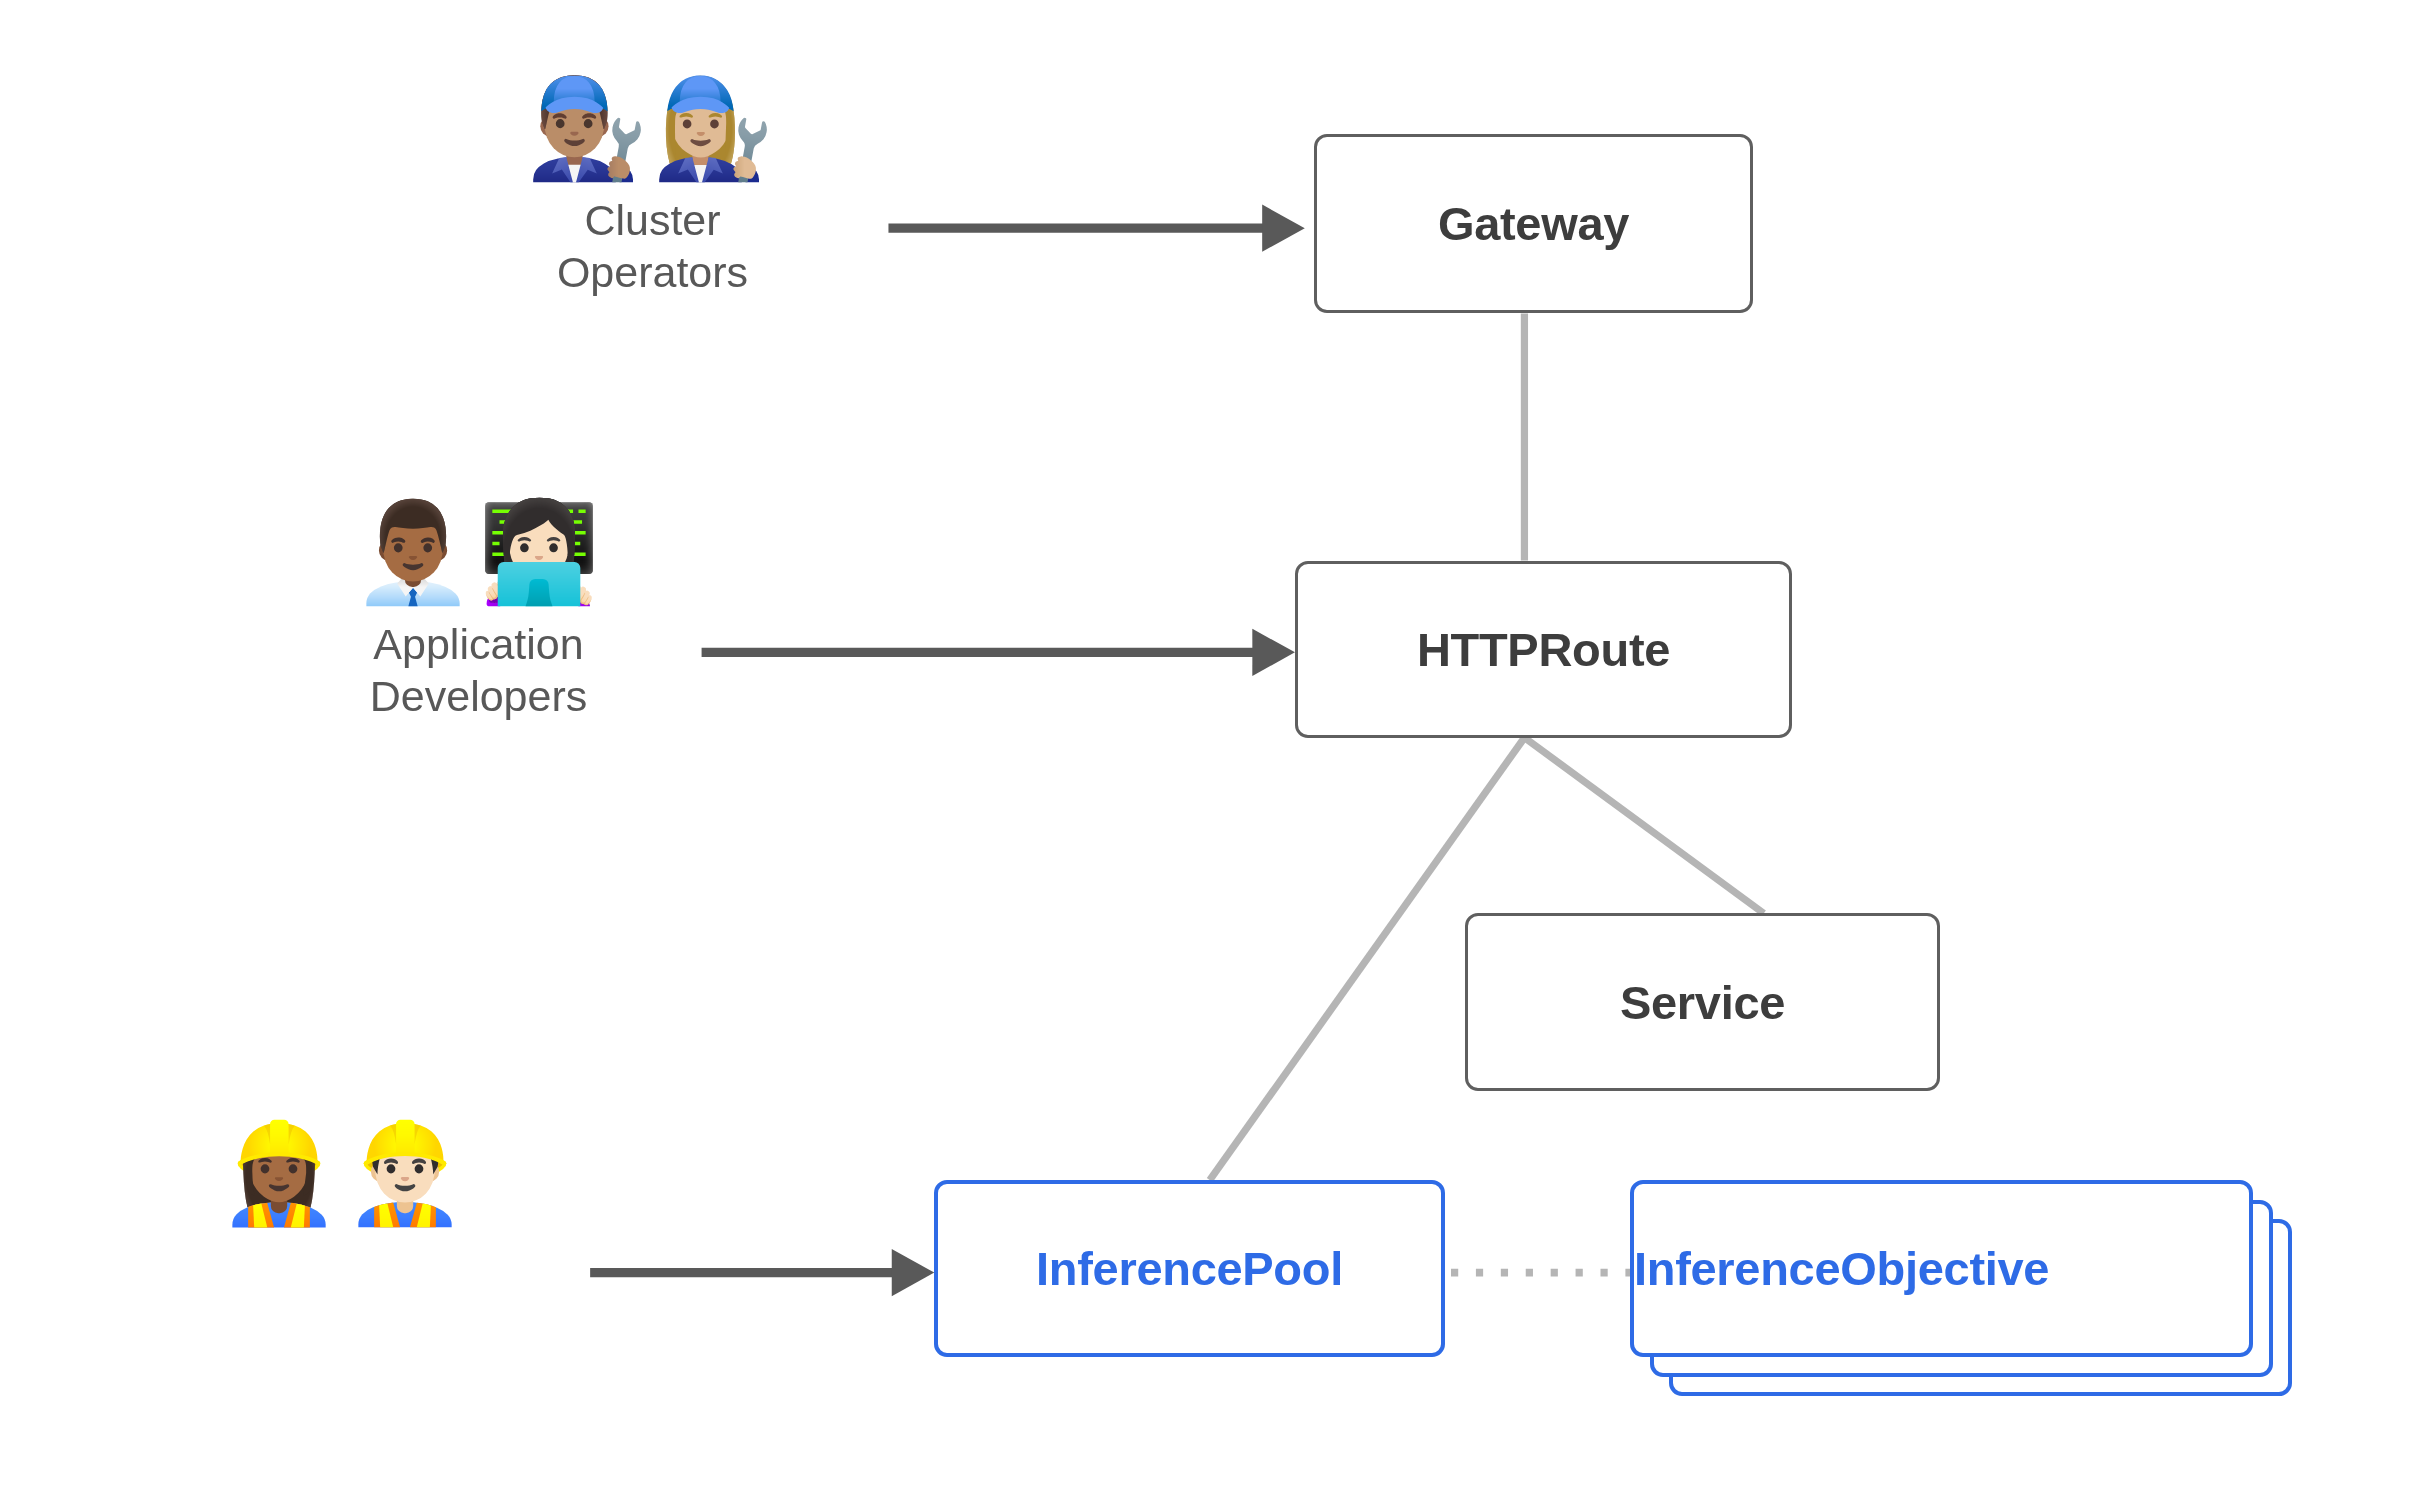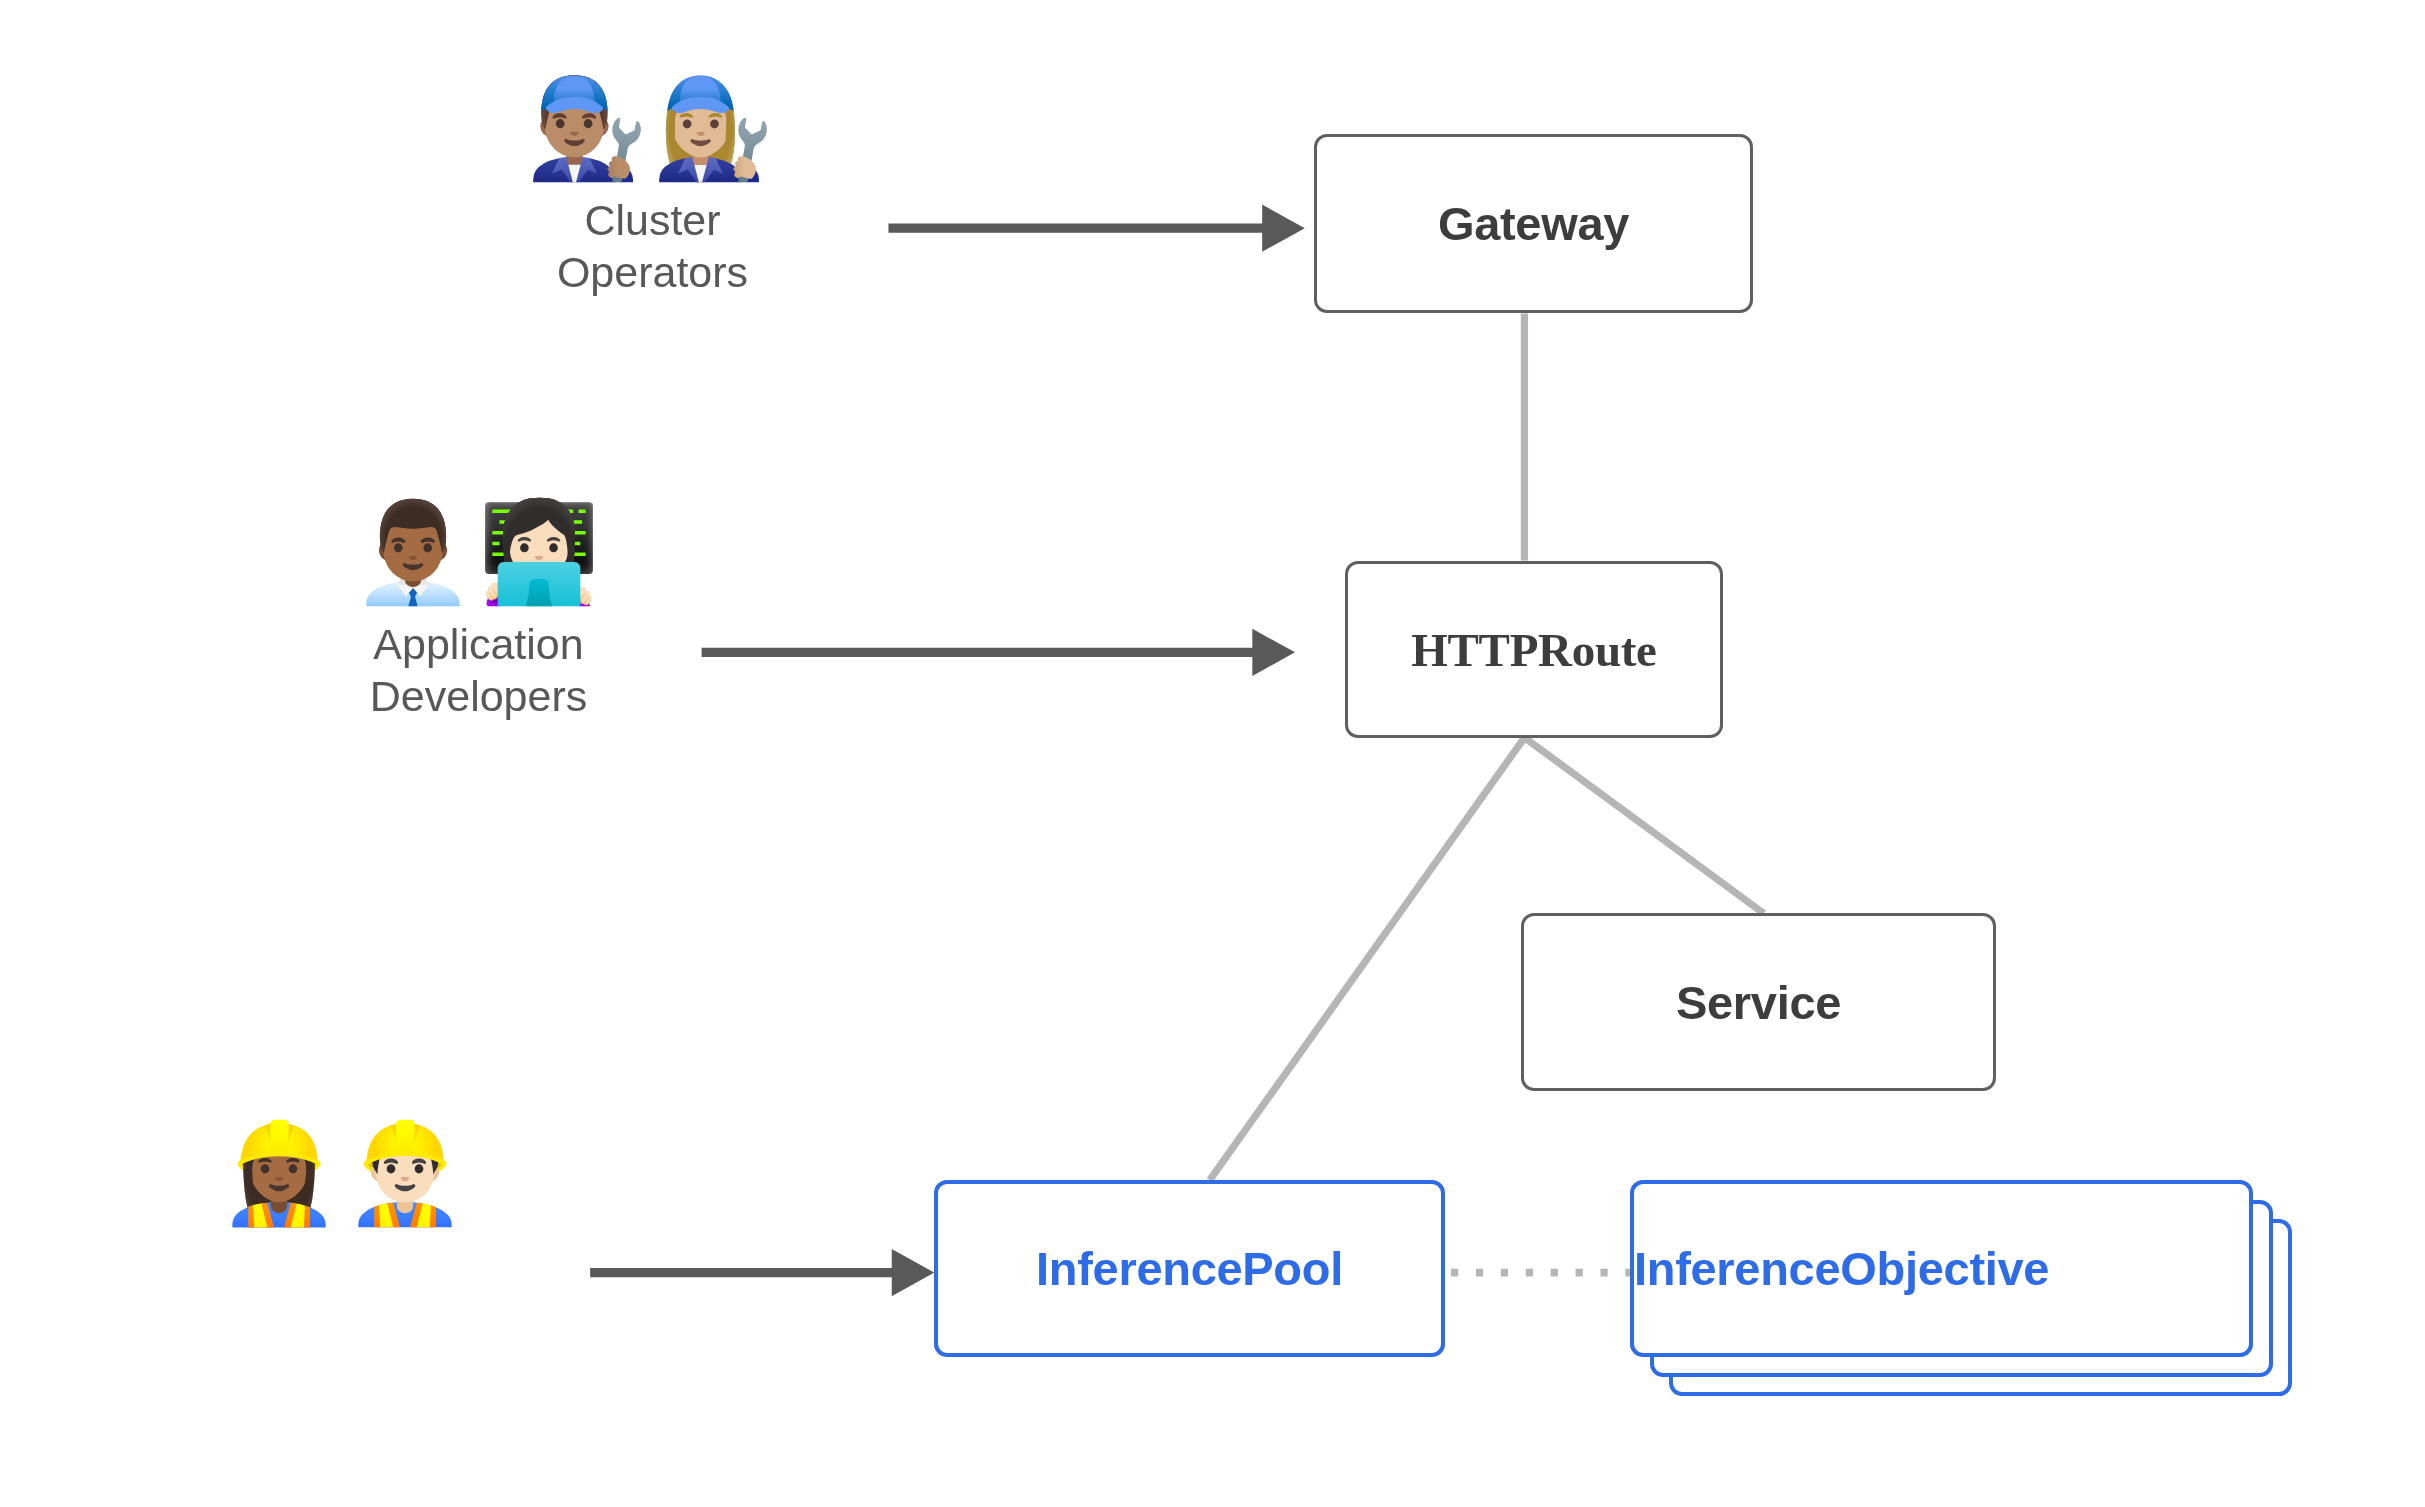--- a/index.html
+++ b/index.html
@@ -155,25 +155,25 @@
   </div>
 
   <div class="actor" style="left:121px; top:1124px; width:446px;">
     <div class="actor-emojis">👷🏾‍♀️👷🏻‍♂️</div>
   </div>
 
   <div class="node node-gray" style="left:1305px; top:134px; width:439px; height:179px;margin-left:9px;">
     <span class="node-label">Gateway</span>
   </div>
 
-  <div class="node node-gray" style="left:1345px; top:561px; width:378px; height:177px;font-family:Liberation Serif, serif;">
+  <div class="node node-gray" style="left:1295px; top:561px; width:497px; height:177px;">
     <span class="node-label">HTTPRoute</span>
   </div>
 
-  <div class="node node-gray" style="left:1521px; top:913px; width:475px; height:178px;">
+  <div class="node node-gray" style="left:1465px; top:913px; width:475px; height:178px;">
     <span class="node-label">Service</span>
   </div>
 
   <div class="node node-blue" style="left:934px; top:1180px; width:511px; height:177px;">
     <span class="node-label">InferencePool</span>
   </div>
 
   <div class="stack" style="left:1630px; top:1180px; width:662px; height:216px;">
     <div class="stack-layer" style="left:39px; top:39px; width:623px; height:177px;"></div>
     <div class="stack-layer" style="left:19.7px; top:19.7px; width:623px; height:177px;"></div>

